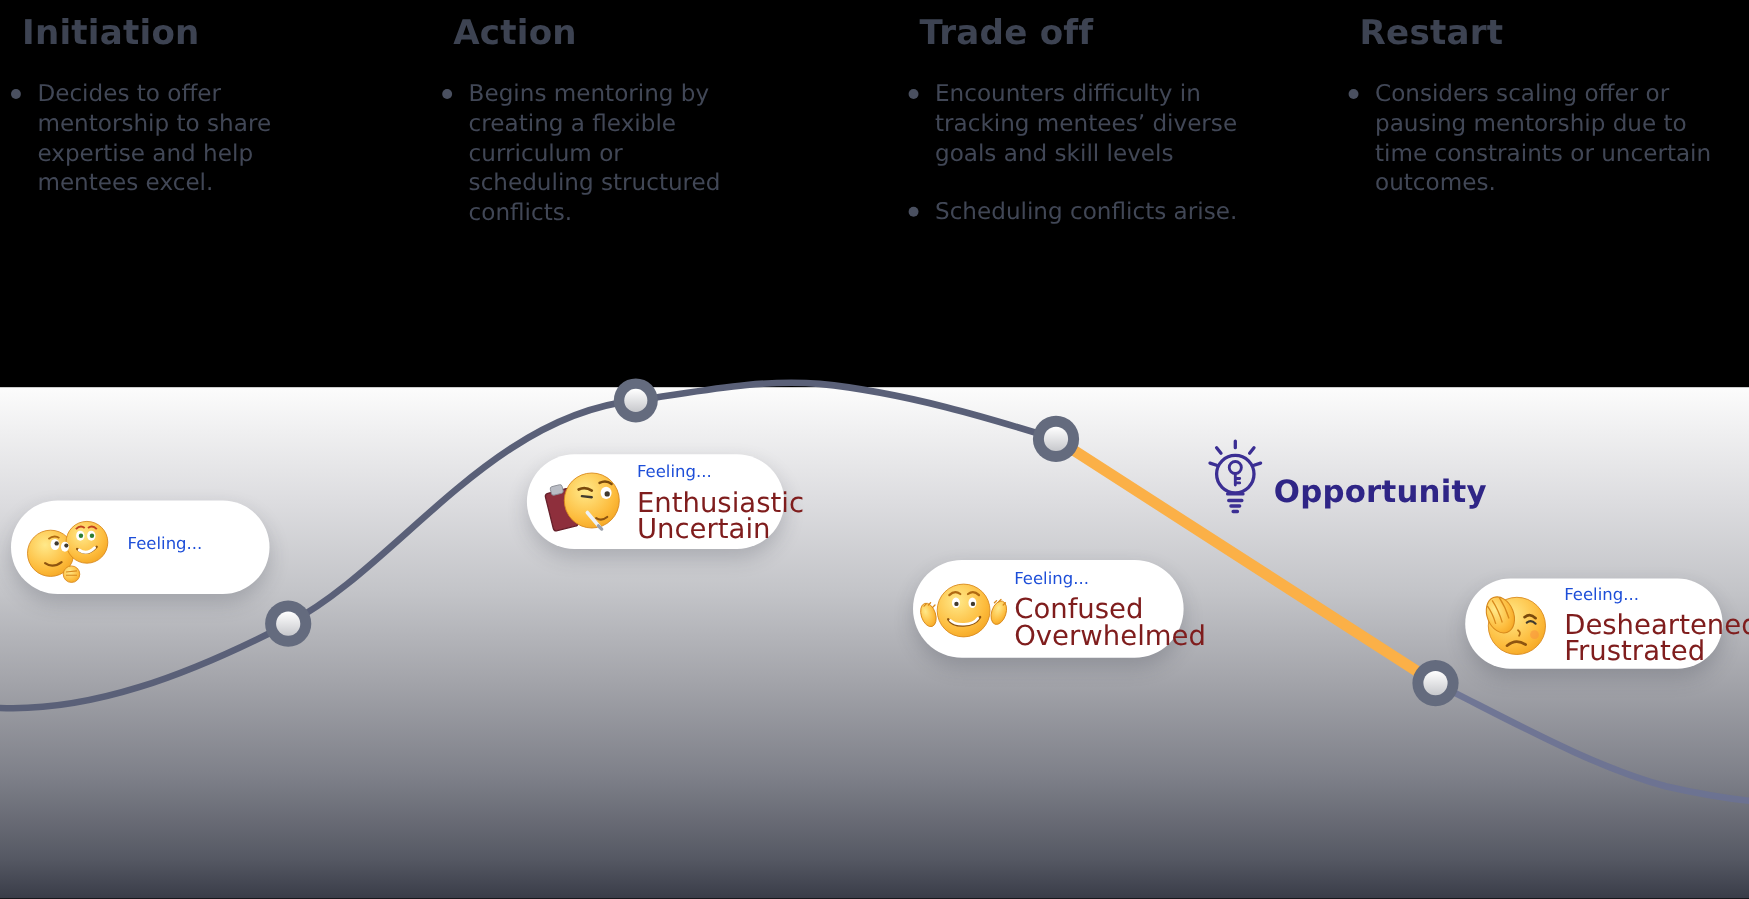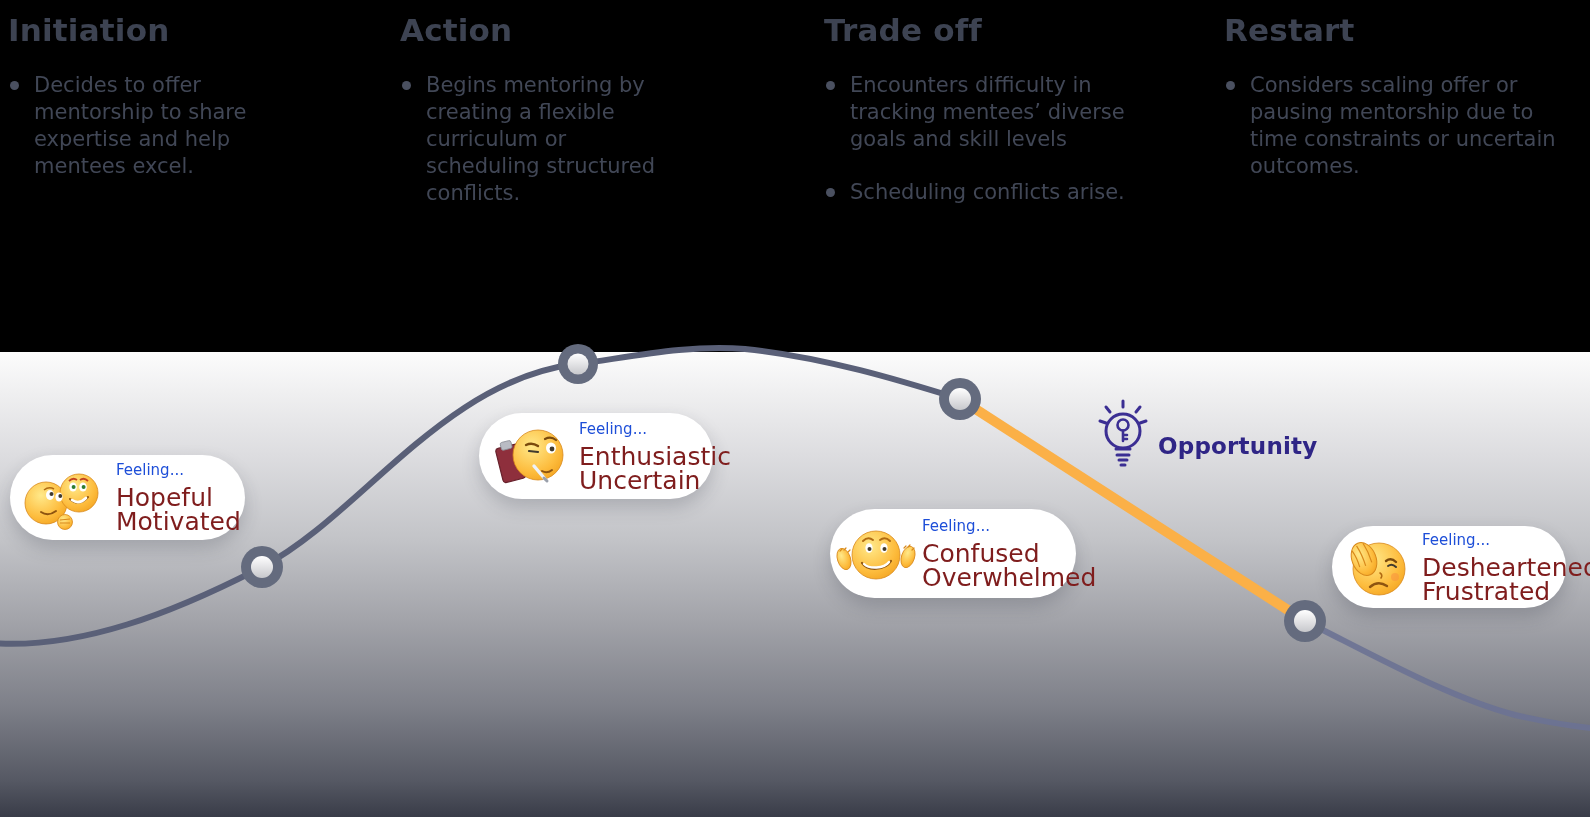--- a/index.html
+++ b/index.html
@@ -4,21 +4,21 @@
 <style>
   html,body{margin:0;padding:0;background:#000;}
   #canvas{
     position:relative;width:1590px;height:817px;overflow:hidden;
     background:#000;
     font-family:"DejaVu Sans","Liberation Sans",sans-serif;
   }
   
   .stage{position:absolute;top:12px;}
   .stage h2{
-    margin:0 0 24px 0;font-size:31px;font-weight:bold;color:#3d4352;letter-spacing:.2px;
+    margin:0 0 24px 12px;font-size:31px;font-weight:bold;color:#3d4352;letter-spacing:.2px;
   }
   .stage ul{list-style:none;margin:0;padding:0;}
   .stage li{
     position:relative;padding-left:26px;margin-bottom:26px;
     font-size:21px;line-height:27px;color:#414756;
   }
   .stage li .bullet-dot{
     position:absolute;left:2px;top:9px;width:9px;height:9px;border-radius:50%;background:#4a5060;
   }
   .stage li .bullet-text{white-space:pre-line;}
@@ -55,21 +55,21 @@
   #card-2{left:479px;top:413px;width:234px;height:86px;}
   #card-2 .emoji-box{width:100px;}
   #card-3{left:830px;top:509px;width:246px;height:89px;}
   #card-3 .emoji-box{width:92px;}
   #card-4{left:1332px;top:526px;width:234px;height:82px;}
   #card-4 .emoji-box{width:90px;}
 
   
   #opportunity{position:absolute;left:1094px;top:397px;display:flex;align-items:center;}
   #opportunity .opp-label{
-    margin-left:6px;margin-top:24px;font-size:23px;font-weight:bold;color:#2f2586;letter-spacing:.2px;
+    margin-left:6px;margin-top:24px;font-size:28px;font-weight:bold;color:#2f2586;letter-spacing:.2px;
   }
 </style>
 </head>
 <body>
 
 <div id="canvas">
 
   <div class="stage" id="stage-initiation">
     <h2>Initiation</h2>
     <ul>
@@ -186,22 +186,20 @@
         <path d="M49 16 Q53 12 57 15" fill="none" stroke="#c1421f" stroke-width="1.8"></path>
         <path d="M60 15 Q64 12 68 16" fill="none" stroke="#c1421f" stroke-width="1.8"></path>
         <path d="M50 34 Q59 42 68 32" fill="none" stroke="#8e5410" stroke-width="2" stroke-linecap="round"></path>
         <path d="M52 35 Q59 40 66 33" fill="none" stroke="#fff" stroke-width="2.6" stroke-linecap="round"></path>
         <circle cx="45" cy="57" r="7.5" fill="url(#fg1)" stroke="#d8891c" stroke-width="0.8"></circle>
         <path d="M40 55 L50 54 M40 58 L50 58" stroke="#d8891c" stroke-width="1"></path>
       </svg>
     </div>
     <div class="card-text">
       <span class="feeling-label">Feeling...</span>
-      <span class="feeling-emotions">Hopeful
-Motivated</span>
     </div>
   </div>
 
   <div class="feeling-card" id="card-2">
     <div class="emoji-box">
       <svg width="78" height="74" viewBox="0 0 78 74">
         <defs>
             <radialGradient id="fg2" cx="0.38" cy="0.32" r="0.85">
           <stop offset="0" stop-color="#ffe98a"></stop>
               <stop offset="0.62" stop-color="#fdbc3d"></stop>

